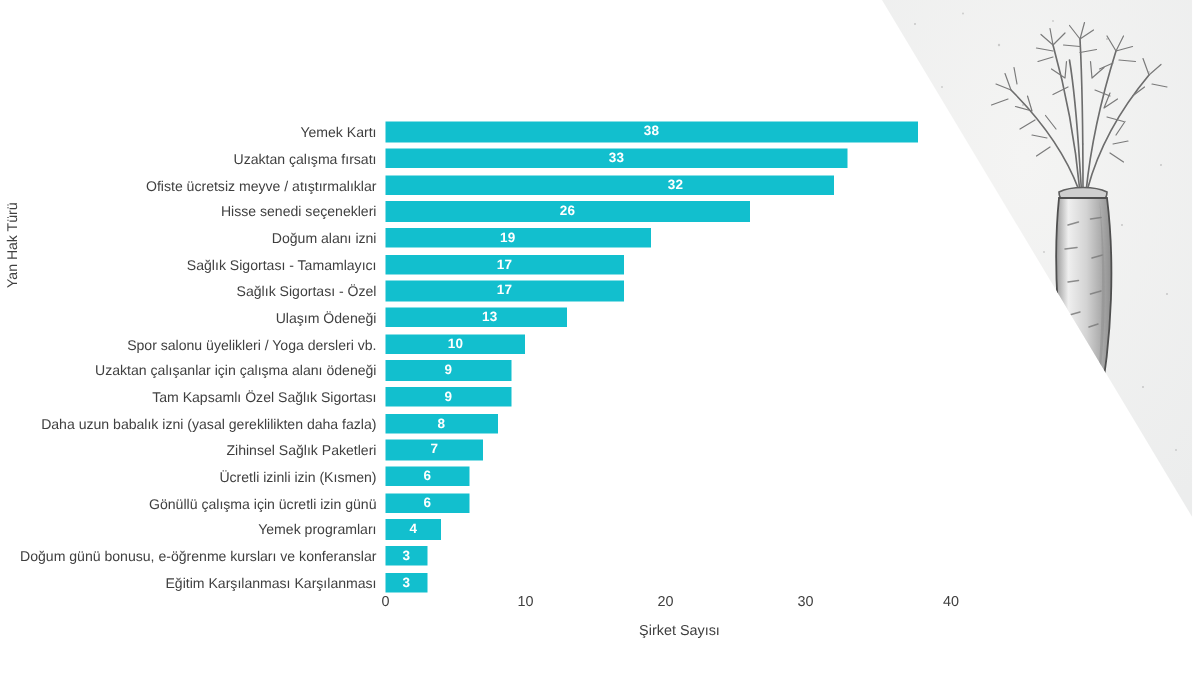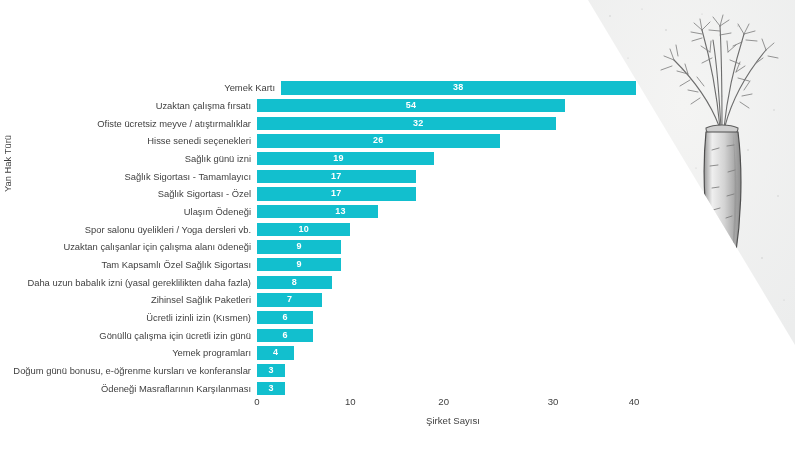--- a/index.html
+++ b/index.html
@@ -214,59 +214,59 @@
           <path d="M153,268 l4,-2"></path>
       </g>
 
       <path d="M163,134 C168,176 168,228 160,276 C165,228 166,176 163,134 Z" fill="#8d8d8d" opacity="0.5"></path>
     </g>
   </svg>
 
   <div class="y-axis-title">Yan Hak Türü</div>
 
   <div class="plot" id="plot">
-      <div class="row" style="top: 0px; margin-left: 24px;">
+      <div class="row" style="top: 0px;">
         <div class="cat-label">Yemek Kartı</div>
         <div class="bar" style="width: 354.667px; background: rgb(18, 191, 206);"></div>
         <div class="bar-label" style="left: 0px; width: 354.667px; color: rgb(255, 255, 255);">38</div>
       </div>
       <div class="row" style="top: 17.6667px;">
         <div class="cat-label">Uzaktan çalışma fırsatı</div>
         <div class="bar" style="width: 308px; background: rgb(18, 191, 206);"></div>
-        <div class="bar-label" style="left: 0px; width: 308px; color: rgb(255, 255, 255);">54</div>
+        <div class="bar-label" style="left: 0px; width: 308px; color: rgb(255, 255, 255);">33</div>
       </div>
       <div class="row" style="top: 35.3333px;">
         <div class="cat-label">Ofiste ücretsiz meyve / atıştırmalıklar</div>
         <div class="bar" style="width: 298.667px; background: rgb(18, 191, 206);"></div>
-        <div class="bar-label" style="left: 12px; width: 298.667px; color: rgb(255, 255, 255);">32</div>
+        <div class="bar-label" style="left: 0px; width: 298.667px; color: rgb(255, 255, 255); padding-left: 44px;">32</div>
       </div>
       <div class="row" style="top: 53px;">
         <div class="cat-label">Hisse senedi seçenekleri</div>
         <div class="bar" style="width: 242.667px; background: rgb(18, 191, 206);"></div>
         <div class="bar-label" style="left: 0px; width: 242.667px; color: rgb(255, 255, 255);">26</div>
       </div>
       <div class="row" style="top: 70.6667px;">
-        <div class="cat-label">Sağlık günü izni</div>
+        <div class="cat-label">Doğum alanı izni</div>
         <div class="bar" style="width: 177.333px; background: rgb(18, 191, 206);"></div>
         <div class="bar-label" style="left: 0px; width: 163px; color: rgb(255, 255, 255);">19</div>
       </div>
       <div class="row" style="top: 88.3333px;">
         <div class="cat-label">Sağlık Sigortası - Tamamlayıcı</div>
         <div class="bar" style="width: 158.667px; background: rgb(18, 191, 206);"></div>
         <div class="bar-label" style="left: 0px; width: 158.667px; color: rgb(255, 255, 255);">17</div>
       </div>
       <div class="row" style="top: 106px;">
         <div class="cat-label">Sağlık Sigortası - Özel</div>
         <div class="bar" style="width: 158.667px; background: rgb(18, 191, 206);"></div>
         <div class="bar-label" style="left: 0px; width: 158.667px; color: rgb(255, 255, 255);">17</div>
       </div>
       <div class="row" style="top: 123.667px;">
         <div class="cat-label">Ulaşım Ödeneği</div>
         <div class="bar" style="width: 121.333px; background: rgb(18, 191, 206);"></div>
-        <div class="bar-label" style="left: 14px; width: 139px; color: rgb(255, 255, 255);">13</div>
+        <div class="bar-label" style="left: 0px; width: 139px; color: rgb(255, 255, 255);">13</div>
       </div>
       <div class="row" style="top: 141.333px;">
         <div class="cat-label">Spor salonu üyelikleri / Yoga dersleri vb.</div>
         <div class="bar" style="width: 93.3333px; background: rgb(18, 191, 206);"></div>
         <div class="bar-label" style="left: 0px; width: 93.3333px; color: rgb(255, 255, 255);">10</div>
       </div>
       <div class="row" style="top: 159px;">
         <div class="cat-label">Uzaktan çalışanlar için çalışma alanı ödeneği</div>
         <div class="bar" style="width: 84px; background: rgb(18, 191, 206);"></div>
         <div class="bar-label" style="left: 0px; width: 84px; color: rgb(255, 255, 255);">9</div>
@@ -300,29 +300,29 @@
         <div class="cat-label">Yemek programları</div>
         <div class="bar" style="width: 37.3333px; background: rgb(18, 191, 206);"></div>
         <div class="bar-label" style="left: 0px; width: 37.3333px; color: rgb(255, 255, 255);">4</div>
       </div>
       <div class="row" style="top: 282.667px;">
         <div class="cat-label">Doğum günü bonusu, e-öğrenme kursları ve konferanslar</div>
         <div class="bar" style="width: 28px; background: rgb(18, 191, 206);"></div>
         <div class="bar-label" style="left: 0px; width: 28px; color: rgb(255, 255, 255);">3</div>
       </div>
       <div class="row" style="top: 300.333px;">
-        <div class="cat-label">Ödeneği Masraflarının Karşılanması</div>
+        <div class="cat-label">Eğitim Karşılanması Karşılanması</div>
         <div class="bar" style="width: 28px; background: rgb(18, 191, 206);"></div>
         <div class="bar-label" style="left: 0px; width: 28px; color: rgb(255, 255, 255);">3</div>
       </div>
     </div>
 
   <div class="x-axis" id="x-axis">
       <div class="xtick" style="left: 0px;">0</div>
       <div class="xtick" style="left: 93.3333px;">10</div>
       <div class="xtick" style="left: 186.667px;">20</div>
-      <div class="xtick" style="left: 296px; text-align: right;">30</div>
+      <div class="xtick" style="left: 280px; text-align: right;">30</div>
       <div class="xtick" style="left: 377px;">40</div>
     </div>
 
   <div class="x-axis-title">Şirket Sayısı</div>
 
 </div>
 
 </body></html>

